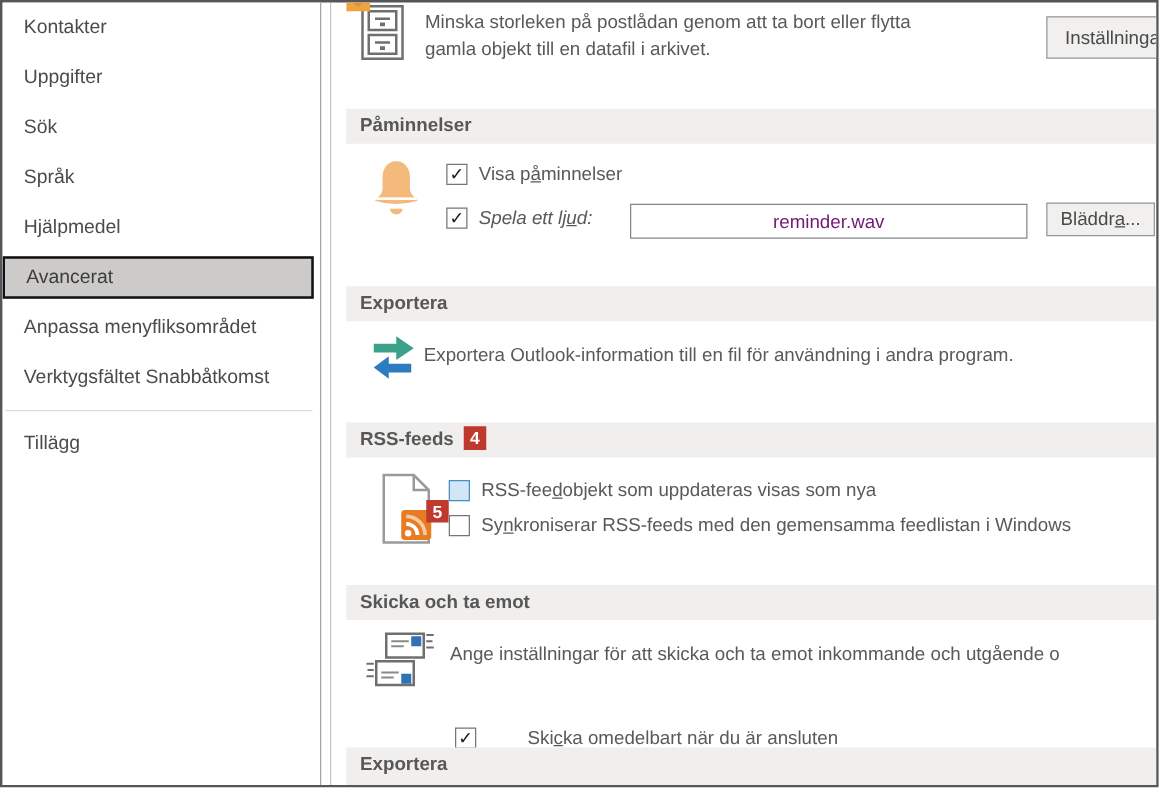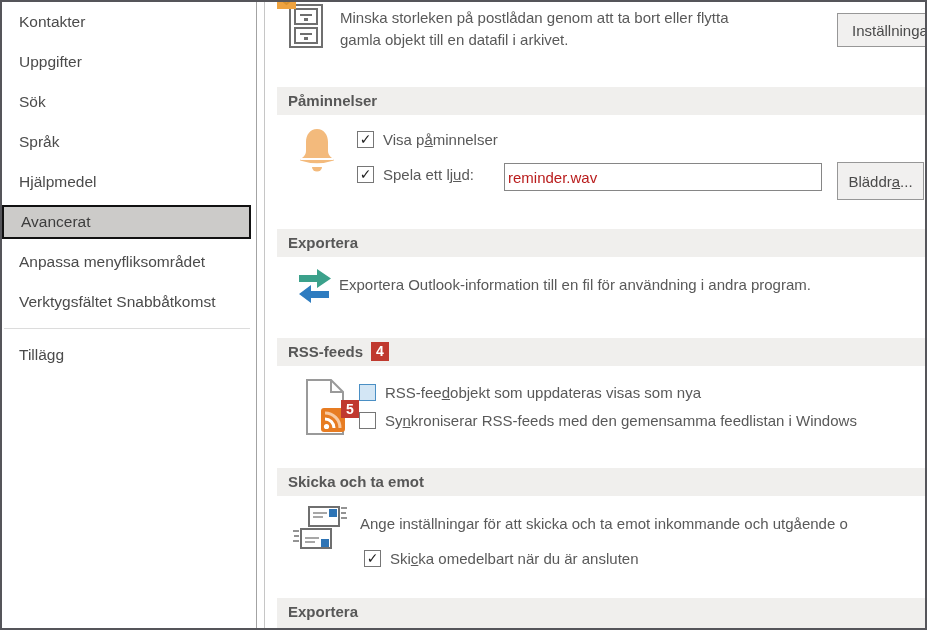--- a/index.html
+++ b/index.html
@@ -40,22 +40,22 @@
   .chk-row { position:absolute; display:flex; align-items:center; cursor:default; }
   .checkbox { width:17px; height:17px; background:#fff; border:1px solid #767676;
               display:inline-flex; align-items:center; justify-content:center;
               font-size:14px; color:#1f1f1f; flex:0 0 auto; }
   .checkbox.checked::after { content:"✓"; font-weight:bold; margin-top:-1px; }
   .checkbox.focused { background:#d3e6f5; border-color:#4a8fc4; }
   .chk-row .lbl { margin-left:9px; font-size:15px; color:#595959; white-space:nowrap; }
   .accel { text-decoration:underline; }
 
   .text-input { position:absolute; border:1px solid #868686; background:#fff;
-                font-size:15px; color:#b91c1c; padding:0 3px;
-                font-family:"Liberation Sans","DejaVu Sans",sans-serif; }
+                font-size:15px; color:#701a75; padding:0 18px;
+                font-family:"Liberation Sans","DejaVu Sans",sans-serif;text-align:center; }
 </style>
 </head>
 <body>
 
 <div class="frame">
 
   <nav class="sidebar">
     <ul>
       <li>Kontakter</li>
       <li>Uppgifter</li>
@@ -102,26 +102,26 @@
         <path d="M21 2 C14 2 10 8 10 15 L10 24 Q10 28 6 31 L36 31 Q32 28 32 24 L32 15 C32 8 28 2 21 2 Z" fill="#f3ba7c"></path>
         <path d="M4 33.5 Q21 39 38 33.5 L36 31 L6 31 Z" fill="#f3ba7c"></path>
         <path d="M5 32 L37 32" stroke="#fff" stroke-width="2"></path>
         <path d="M16 40 a5 4.5 0 0 0 10 0 Z" fill="#f3ba7c"></path>
       </svg>
     </div>
     <label class="chk-row" style="left:92px; top:129px;">
       <span class="checkbox checked"></span>
       <span class="lbl"><span>Visa p</span><span class="accel">å</span><span>minnelser</span></span>
     </label>
-    <label class="chk-row" style="left:92px; top:164px;">
+    <label class="chk-row" style="left:92px; top:164px;font-style:italic;">
       <span class="checkbox checked"></span>
       <span class="lbl"><span>Spela ett lj</span><span class="accel">u</span><span>d:</span></span>
     </label>
     <input class="text-input" style="left: 239px; top: 161px; width: 318px; height: 28px;" value="reminder.wav">
-    <button class="btn" style="left:572px; top:160px; width:87px; height:38px;"><span>Bläddr</span><span class="accel">a</span><span>...</span></button>
+    <button class="btn" style="left:572px; top:160px; width:87px; height:27px;"><span>Bläddr</span><span class="accel">a</span><span>...</span></button>
 
     <div class="sec-header" style="top:227px;">
       <span>Exportera</span>
     </div>
     <div class="abs" style="left:32px; top:261px;">
       <svg width="38" height="44" viewBox="0 0 38 44">
         <polygon points="2,12 20,12 20,6 34,15.5 20,25 20,19 2,19" fill="#3ba18b"></polygon>
         <polygon points="30,29 12,29 12,23 0,32 12,41 12,36 30,36" fill="#2e7cc0" transform="translate(2,-1)"></polygon>
       </svg>
     </div>
@@ -166,21 +166,21 @@
         <rect x="8" y="25" width="30" height="19" fill="#fff" stroke="#6f6f6f" stroke-width="2"></rect>
         <line x1="12" y1="34" x2="26" y2="34" stroke="#8a8a8a" stroke-width="1.5"></line>
         <line x1="12" y1="38" x2="22" y2="38" stroke="#8a8a8a" stroke-width="1.5"></line>
         <rect x="28" y="35" width="8" height="8" fill="#2e74b5"></rect>
         <line x1="0" y1="27" x2="6" y2="27" stroke="#6f6f6f" stroke-width="1.5"></line>
         <line x1="1" y1="32" x2="6" y2="32" stroke="#6f6f6f" stroke-width="1.5"></line>
         <line x1="0" y1="37" x2="6" y2="37" stroke="#6f6f6f" stroke-width="1.5"></line>
       </svg>
     </div>
     <div class="abs body-text" style="left:95px; top:511px;">Ange inställningar för att skicka och ta emot inkommande och utgående o</div>
-    <label class="chk-row" style="left:99px; top:548px;">
+    <label class="chk-row" style="left:99px; top:580px;gap:32px;">
       <span class="checkbox checked"></span>
       <span class="lbl"><span>Ski</span><span class="accel">c</span><span>ka omedelbart när du är ansluten</span></span>
     </label>
 
     <div class="sec-header" style="top:596px; height:32px;">
       <span>Exportera</span>
     </div>
 
   </div>
 </div>

